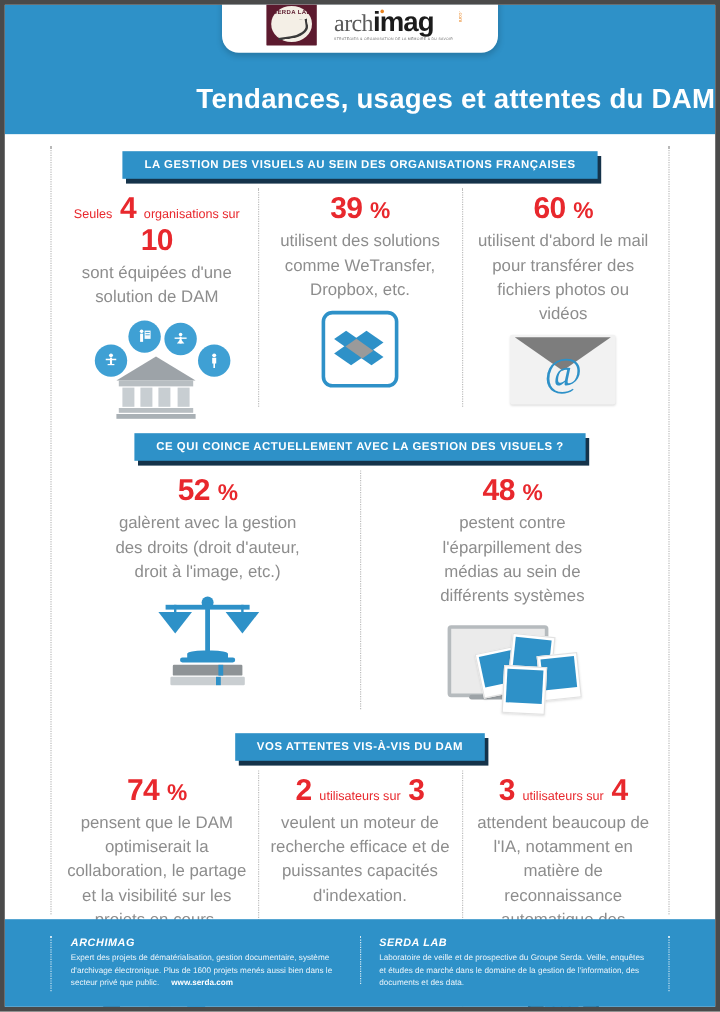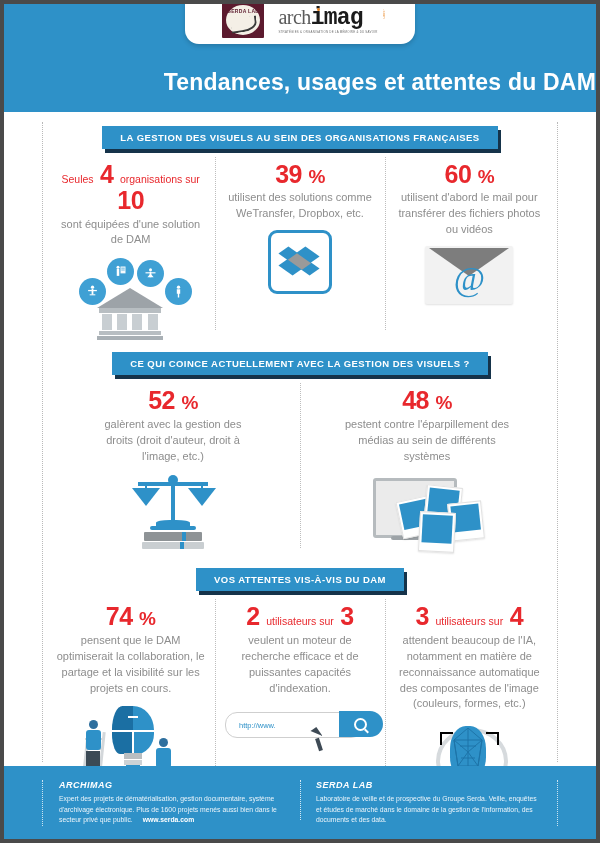--- a/index.html
+++ b/index.html
@@ -43,21 +43,21 @@
     font-size:5px;color:#5c1a2e;font-weight:bold;letter-spacing:.3px;
   }
   .serda-logo .oval span{position:absolute;top:3px;}
   .serda-logo .oval .swoosh{
     position:absolute;bottom:3px;left:5px;width:24px;height:13px;
     border-bottom:2px solid #3a3a3a;border-right:2px solid #3a3a3a;
     border-radius:0 0 60% 0;transform:rotate(-8deg);
   }
   .archimag{position:relative;line-height:1;}
   .archimag .a1{font-family:"Liberation Serif",serif;font-size:20px;color:#5b5b5b;letter-spacing:-.5px;}
-  .archimag .a2{font-family:Liberation Mono, monospace;font-size:23px;color:#1b1b1b;font-weight:bold;letter-spacing:-.8px;}
+  .archimag .a2{font-family:Liberation Sans, sans-serif;font-size:23px;color:#1b1b1b;font-weight:bold;letter-spacing:-.8px;}
   .archimag .dot{position:absolute;width:3px;height:3px;background:#e8821e;border-radius:50%;top:1px;left:39px;}
   .archimag .com{
     position:absolute;right:-8px;top:2px;
     font-size:4px;color:#e8821e;letter-spacing:.3px;
     writing-mode:vertical-rl;
   }
   .archimag .tag{
     font-size:2.9px;color:#6d6d6d;letter-spacing:.25px;margin-top:1px;white-space:nowrap;
   }
   .main-title{
@@ -112,21 +112,21 @@
     color:#e8282d;
     font-size:25px;font-weight:bold;
     line-height:1.05;
     letter-spacing:-.5px;
     margin:8px 0 3px;
   }
   .stat .small{font-size:10.5px;font-weight:normal;letter-spacing:0;}
   .stat .pct{font-size:19px;}
   .desc{
     color:#8d8d8d;
-    font-size:11px;
+    font-size:14px;
     line-height:1.45;
     max-width:165px;
   }
   .iconbox{
     margin-top:8px;
     display:flex;align-items:flex-end;justify-content:center;
     width:100%;
   }
 
   

